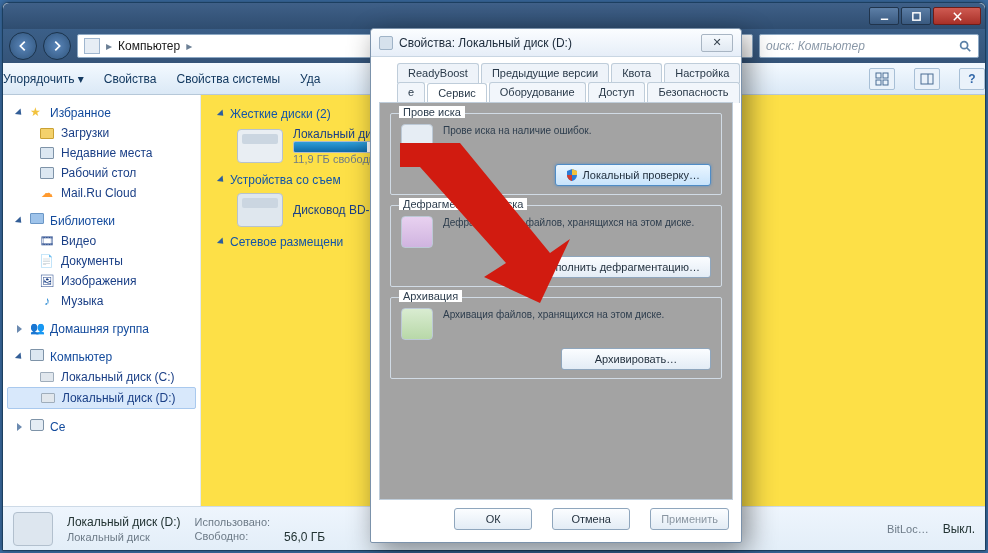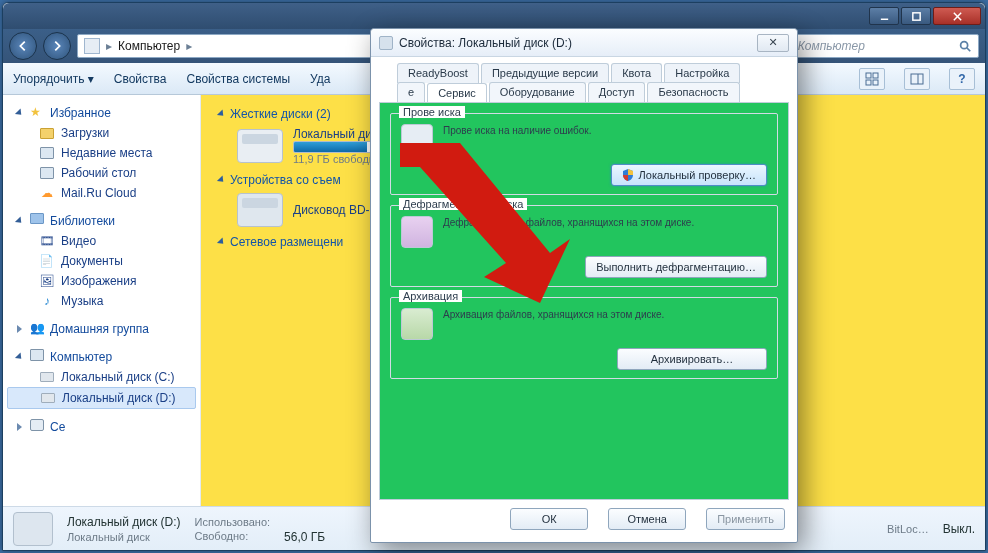--- a/index.html
+++ b/index.html
@@ -35,21 +35,21 @@
   display:flex; align-items:center; padding:0 6px; gap:6px; font-size:12px; color:#1a1a1a;
 }
 .addr .crumb-icon{width:16px;height:16px;background:#e6edf5;border:1px solid #9fb6cf;}
 .addr .chev{color:#6b7f95;}
 .searchbox{ width:220px; height:24px; background:#fff; border:1px solid #8ca8c4; border-radius:2px;
   display:flex;align-items:center;padding:0 6px;font-size:12px;color:#8a98a8;font-style:italic; gap:6px;}
 .searchbox svg{width:14px;height:14px;stroke:#5b80a6;fill:none;stroke-width:2;}
 
 .toolbar {
   height:32px; background: linear-gradient(#f3f9ff,#dbe9f6);
-  border-bottom:1px solid #b6c8d9; display:flex; align-items:center; padding:0 10px; gap:20px;
+  border-bottom:1px solid #b6c8d9; display:flex; align-items:center; padding:0 0; gap:20px;
   font-size:12px; color:#143a61;
 }
 .toolbar span{cursor:default;}
 .toolbar .spacer{flex:1;}
 .toolbar .viewicn{width:26px;height:22px;border:1px solid #a7bfd6;border-radius:2px;background:#eaf2fa;display:flex;align-items:center;justify-content:center;}
 .toolbar .viewicn+.viewicn{margin-left:-1px;}
 
 .body { display:flex; height: calc(100% - 26px - 34px - 32px - 44px); }
 
 
@@ -77,21 +77,21 @@
 
 .status { height:44px; border-top:1px solid #cddae7; background:linear-gradient(#eef5fd,#e3eef8);
   display:flex;align-items:center;padding:0 10px;font-size:12px;color:#355; gap:14px;}
 .status .bigico{width:40px;height:34px;background:#dde6ef;border:1px solid #b2c0ce;border-radius:4px;}
 .status .col{display:flex;flex-direction:column;gap:2px;}
 .status .lbl{color:#6c7a87;font-size:11px;}
 .status .val{color:#233;}
 
 
 .dialog {
-  position:absolute; left:370px; top:28px; width:428px; height:515px;
+  position:absolute; left:370px; top:28px; width:372px; height:515px;
   background:#fff; border:1px solid #7b92ab; box-shadow: 6px 8px 28px rgba(0,0,0,.45);
   border-radius:4px 4px 2px 2px; z-index:10;
 }
 .dlg-title{
   height:28px; background:linear-gradient(#fbfdff,#e6eef8); border-bottom:1px solid #c9d6e3;
   display:flex;align-items:center;padding:0 8px;font-size:12px;color:#1b2a3a;gap:6px;border-radius:4px 4px 0 0;
 }
 .dlg-title .dico{width:14px;height:14px;background:#d6e1ec;border:1px solid #9fb3c7;border-radius:2px;}
 .dlg-title .spacer{flex:1;}
 .dlg-close{width:32px;height:18px;border:1px solid #a8b5c3;border-radius:2px;background:linear-gradient(#f5f9fd,#e1e9f2);display:flex;align-items:center;justify-content:center;font-size:11px;color:#3a4652;}
@@ -100,21 +100,21 @@
 .tabrow{display:flex;gap:0;margin-bottom:-1px;}
 .tab{
   font-size:11px;padding:3px 10px 4px;border:1px solid #bfcdda;border-bottom:none;
   background:#f2f6fb;color:#2a3a4a;border-radius:3px 3px 0 0;margin-right:2px;white-space:nowrap;
 }
 .tabrow.r1 .tab{background:#eef3f9;}
 .tab.active{background:#fff;position:relative;top:1px;padding-bottom:5px;}
 .tabrow.r1 .tab:first-child{margin-left:18px;}
 
 .tabpanel{
-  border:1px solid #bfcdda;background:#22c55e;margin:0 8px;padding:10px 10px 8px;
+  border:1px solid #bfcdda;background:#a3a3a3;margin:0 8px;padding:10px 10px 8px;
   height:398px;
 }
 .gbox{border:1px solid #d1dbe5;border-radius:2px;padding:10px 10px 8px;margin-bottom:10px;position:relative;}
 .gbox .legend{position:absolute;top:-8px;left:8px;background:#fff;padding:0 4px;font-size:11px;color:#2d3d4d;}
 .gbox .row{display:flex;align-items:flex-start;gap:10px;}
 .gbox .gico{width:32px;height:32px;flex:0 0 32px;background:#e6edf4;border:1px solid #bcc9d6;border-radius:4px;}
 .gbox .txt{font-size:10px;color:#2d3d4d;line-height:1.35;}
 .gbox .btnrow{display:flex;justify-content:flex-end;margin-top:8px;}
 .btn7{
   min-width:150px;height:22px;border:1px solid #8fa6bd;border-radius:3px;

